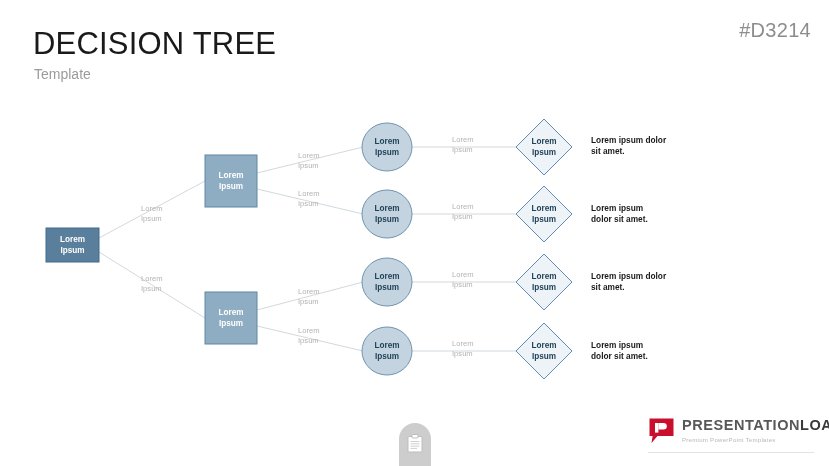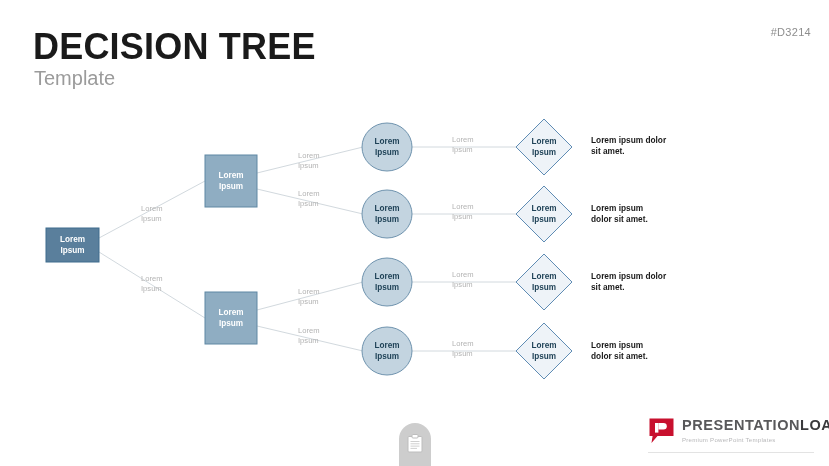--- a/index.html
+++ b/index.html
@@ -14,41 +14,41 @@
     overflow: hidden;
     font-family: "Liberation Sans", sans-serif;
     -webkit-font-smoothing: antialiased;
   }
 
   
   #slide-title {
     position: absolute;
     left: 33px;
     top: 27px;
-    font-size: 36px;
-    font-weight: 700;
+    font-size: 31px;
+    font-weight: 400;
     letter-spacing: 0.2px;
     color: #1a1a1a;
     line-height: 1.1;
   }
   #slide-subtitle {
     position: absolute;
     left: 34px;
     top: 66px;
-    font-size: 20px;
+    font-size: 14px;
     font-weight: 400;
     color: #9b9b9b;
     line-height: 1.2;
     text-align: right;
   }
   #template-id {
     position: absolute;
     right: 18px;
-    top: 26px;
-    font-size: 11px;
+    top: 19px;
+    font-size: 20px;
     font-weight: 400;
     color: #8d8d8d;
     letter-spacing: 0.3px;
   }
 
   
   #tree-svg {
     position: absolute;
     left: 0;
     top: 0;

